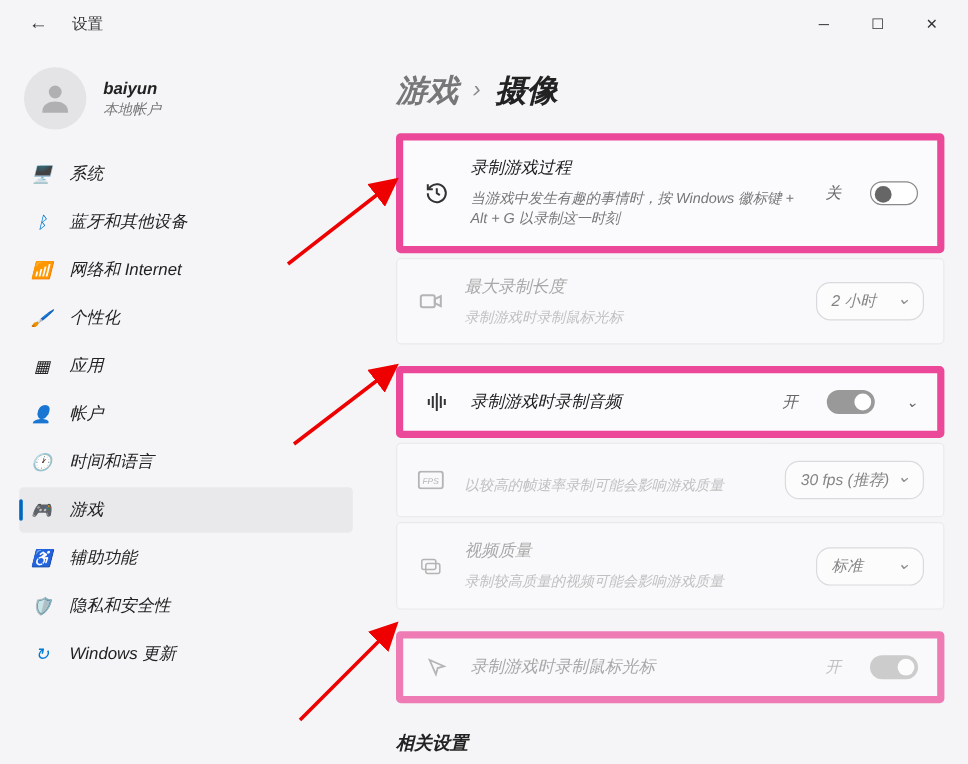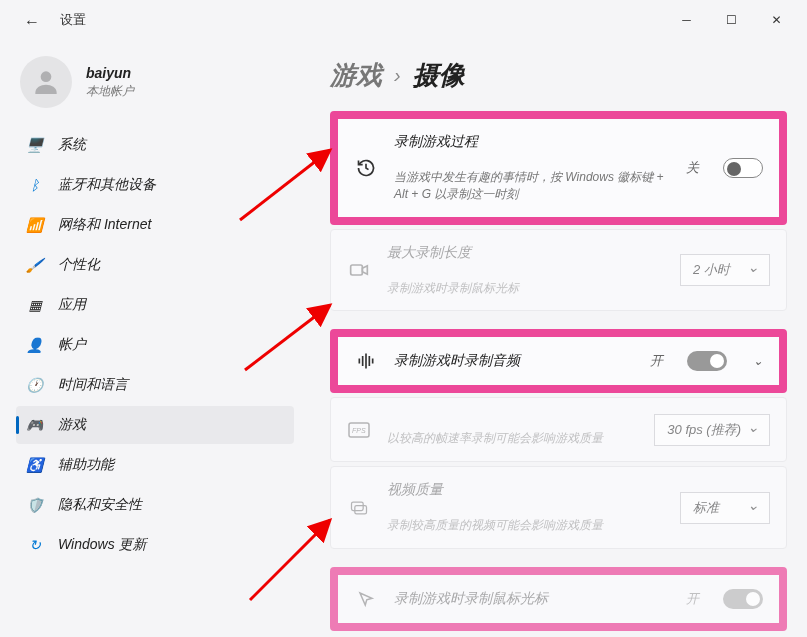--- a/index.html
+++ b/index.html
@@ -24,40 +24,40 @@
 .nav-item { display: flex; align-items: center; gap: 14px; height: 38px; padding: 0 10px; border-radius: 4px; font-size: 14px; color: #222; cursor: pointer; position: relative; }
 .nav-item.active { background: #e9e9ec; }
 .nav-item.active::before { content:""; position:absolute; left:0; top:10px; bottom:10px; width:3px; background:#0067c0; border-radius:2px; }
 .nav-icon { width: 18px; height: 18px; display: flex; align-items: center; justify-content: center; }
 .content { flex: 1; padding: 18px 20px 0 20px; overflow-y: auto; }
 .breadcrumb { display: flex; align-items: center; gap: 12px; margin-bottom: 18px; }
 .bc-parent { font-size: 26px; font-weight: 600; color: #777; }
 .bc-sep { font-size: 20px; color: #888; }
 .bc-current { font-size: 26px; font-weight: 600; color: #222; }
 .card { background: #fbfbfd; border: 1px solid #e6e6e8; border-radius: 4px; padding: 14px 16px; display: flex; align-items: center; gap: 16px; margin-bottom: 4px; }
-.card.highlighted { border: 8px solid #ec4899; }
+.card.highlighted { border: 6px solid #ec4899; }
 .card.disabled { opacity: 0.7; }
 .card-icon { width: 24px; display: flex; align-items: center; justify-content: center; color: #444; flex-shrink: 0; }
 .card-body { flex: 1; }
 .card-title { font-size: 14px; color: #222; }
-.card-sub { font-size: 12px; color: #777; margin-top: 18px; line-height: 1.4; }
+.card-sub { font-size: 12px; color: #777; margin-top: 8px; line-height: 1.4; }
 .card.disabled .card-title { color: #888; }
 .card.disabled .card-sub { color: #aaa; }
 .state-label { font-size: 13px; color: #666; margin-right: 8px; }
 .card.disabled .state-label { color: #aaa; }
 .toggle { width: 40px; height: 20px; border-radius: 10px; position: relative; flex-shrink: 0; }
 .toggle .knob { position:absolute; top:3px; width:14px; height:14px; border-radius:50%; }
 .toggle.off { background:#fff; border:1px solid #888; }
 .toggle.off .knob { left:3px; background:#666; }
 .toggle.on { background:#999; }
 .toggle.on .knob { right:3px; background:#fff; }
 .toggle.ondisabled { background:#bbb; }
 .toggle.ondisabled .knob { right:3px; background:#fff; }
 .chev { margin-left: 10px; color: #666; font-size: 12px; flex-shrink: 0; }
-.select { border:1px solid #d0d0d4; background:#fff; border-radius:0; height:32px; padding:0 28px 0 12px; display:flex; align-items:center; font-size:13px; color:#555; position:relative; flex-shrink: 0; min-width: 90px; }
+.select { border:1px solid #d0d0d4; background:#fff; border-radius:12px; height:32px; padding:0 28px 0 12px; display:flex; align-items:center; font-size:13px; color:#555; position:relative; flex-shrink: 0; min-width: 90px; }
 .select::after { content:"⌄"; position:absolute; right:10px; color:#666; font-size: 14px; top: 4px; }
 .section-title { font-size: 15px; font-weight:600; color:#222; margin-top: 24px; }
 .arrow-overlay { position:absolute; pointer-events:none; }
 </style>
 </head>
 <body>
 
 <div class="titlebar">
   <div class="titlebar-left">
     <span class="back-arrow">←</span>

